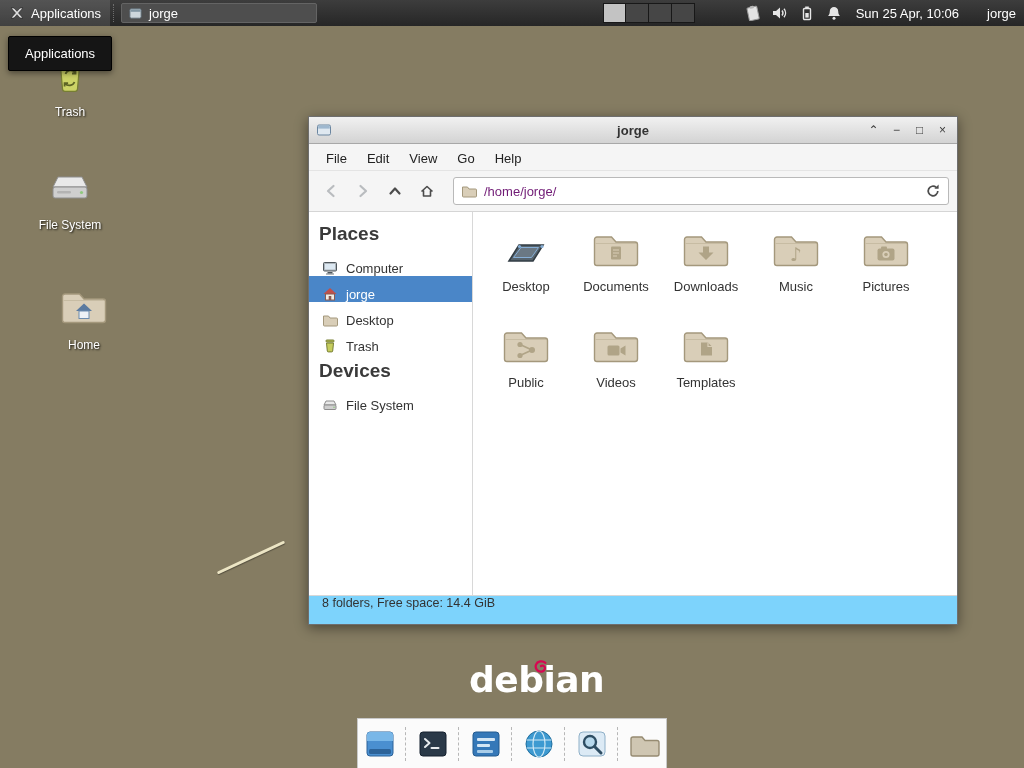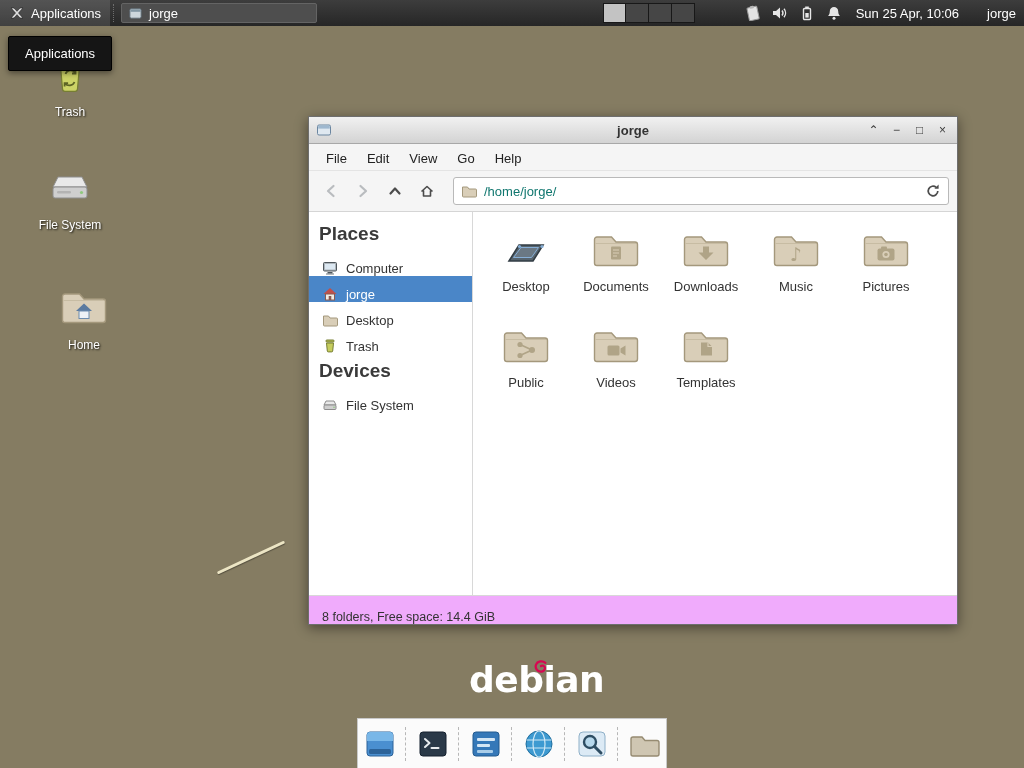--- a/index.html
+++ b/index.html
@@ -51,32 +51,32 @@
   .title{position:absolute;left:0;right:0;text-align:center;font-weight:bold;font-size:13px;color:#333;}
   .controls{margin-left:auto;display:flex;gap:8px;z-index:1;}
   .ctrl{width:15px;text-align:center;color:#3f3f3f;font-size:12px;line-height:16px;}
   .menubar{height:26px;background:#f5f5f5;display:flex;align-items:flex-end;padding-left:7px;
            border-bottom:1px solid #e4e4e4;flex:none;}
   .menu-item{display:inline-block;padding:4px 10px;font-size:13px;color:#222;}
   .toolbar{height:40px;display:flex;align-items:center;padding:0 8px;gap:4px;background:#f5f5f5;
            border-bottom:1px solid #d5d5d5;flex:none;}
   .tool-btn{width:28px;height:28px;display:flex;align-items:center;justify-content:center;border-radius:3px;}
   .pathbar{flex:1;height:28px;margin-left:8px;background:#fff;border:1px solid #b9b9b9;border-radius:3px;
-           display:flex;align-items:center;padding:0 7px;gap:7px;font-size:13px;color:#0f766e;box-sizing:border-box;}
+           display:flex;align-items:center;padding:0 7px;gap:7px;font-size:13px;color:#701a75;box-sizing:border-box;}
   .path-spacer{flex:1;}
   .content{flex:1;display:flex;min-height:0;background:#fff;}
   .sidebar{width:164px;flex:none;border-right:1px solid #d8d8d8;padding-top:5px;box-sizing:border-box;}
   .side-header{font-weight:bold;font-size:19px;color:#3a3a3a;padding:6px 10px 5px;}
   .side-item{height:26px;display:flex;align-items:flex-end;gap:8px;padding-left:13px;font-size:13px;color:#333;}
   .side-item.selected{background:#4a86c8;color:#fff;}
   .files{flex:1;padding:14px 0 0 8px;display:flex;flex-wrap:wrap;align-content:flex-start;}
   .file-cell{width:90px;height:96px;display:flex;flex-direction:column;align-items:center;}
   .file-label{font-size:13px;color:#333;margin-top:5px;white-space:nowrap;}
-  .statusbar{height:28px;flex:none;background:#f0abfc;border-top:1px solid #d8d8d8;display:flex;
-             align-items:flex-end;padding-left:13px;font-size:12.5px;color:#333;}
+  .statusbar{height:28px;flex:none;background:#7dd3fc;border-top:1px solid #d8d8d8;display:flex;
+             align-items:flex-start;padding-left:13px;font-size:12.5px;color:#333;}
 
   
   .dock{position:absolute;left:357px;top:718px;width:310px;height:50px;background:#fbfbfb;
         border:1px solid #c9c9c9;border-bottom:none;box-sizing:border-box;display:flex;
         align-items:center;justify-content:center;z-index:30;}
   .dock-item{width:44px;height:42px;display:flex;align-items:center;justify-content:center;}
   .dock-sep{width:1px;height:34px;border-left:1px dashed #b7b7b7;margin:0 4px;}
 </style>
 </head>
 <body>

